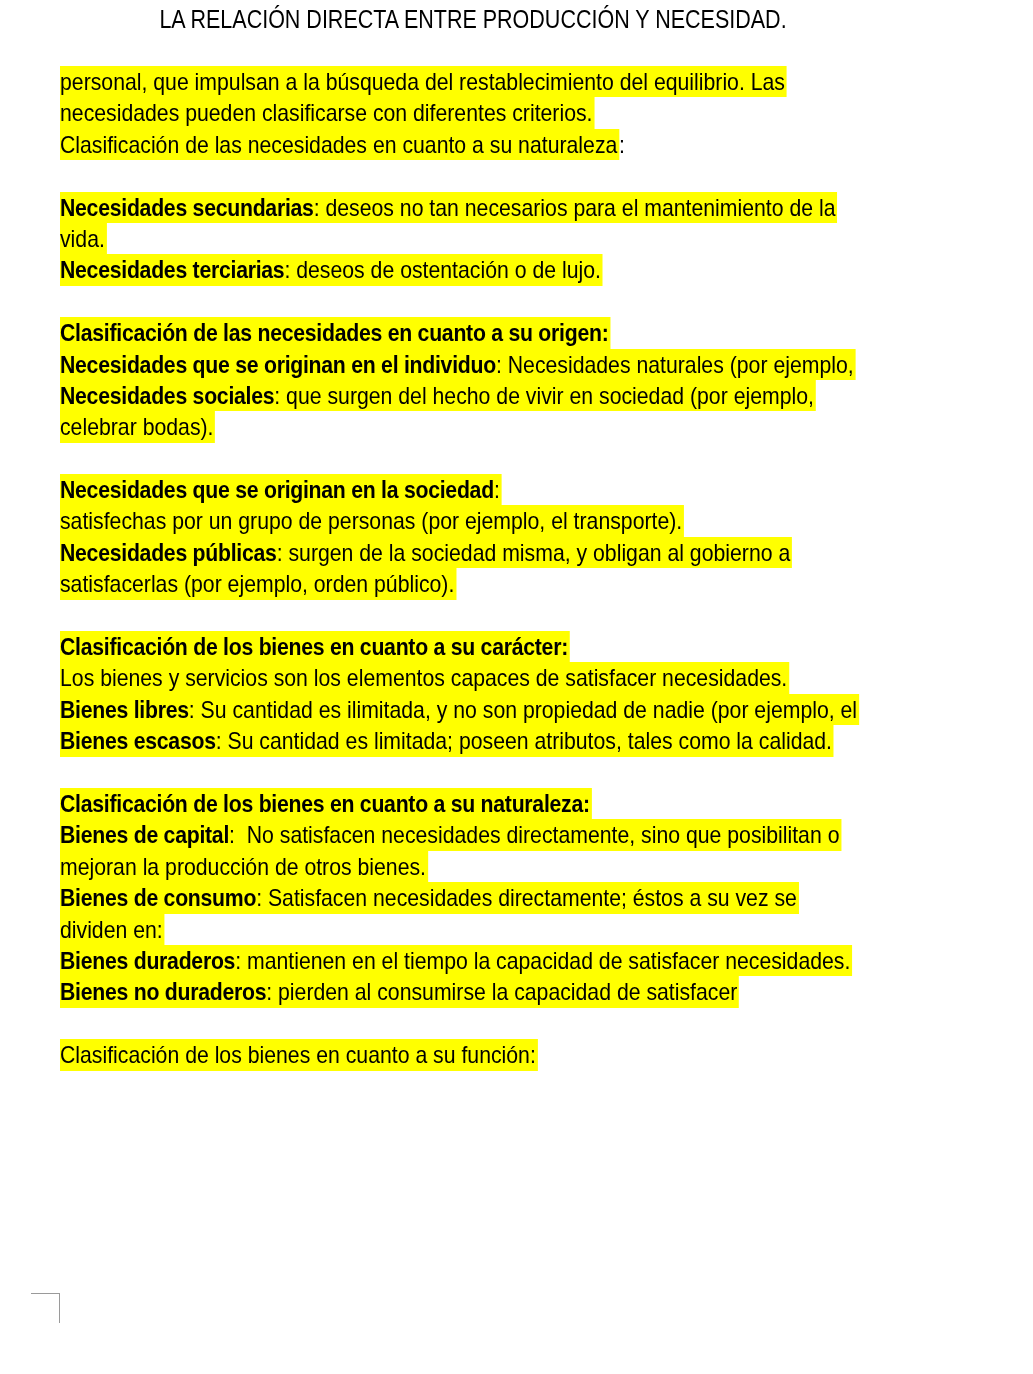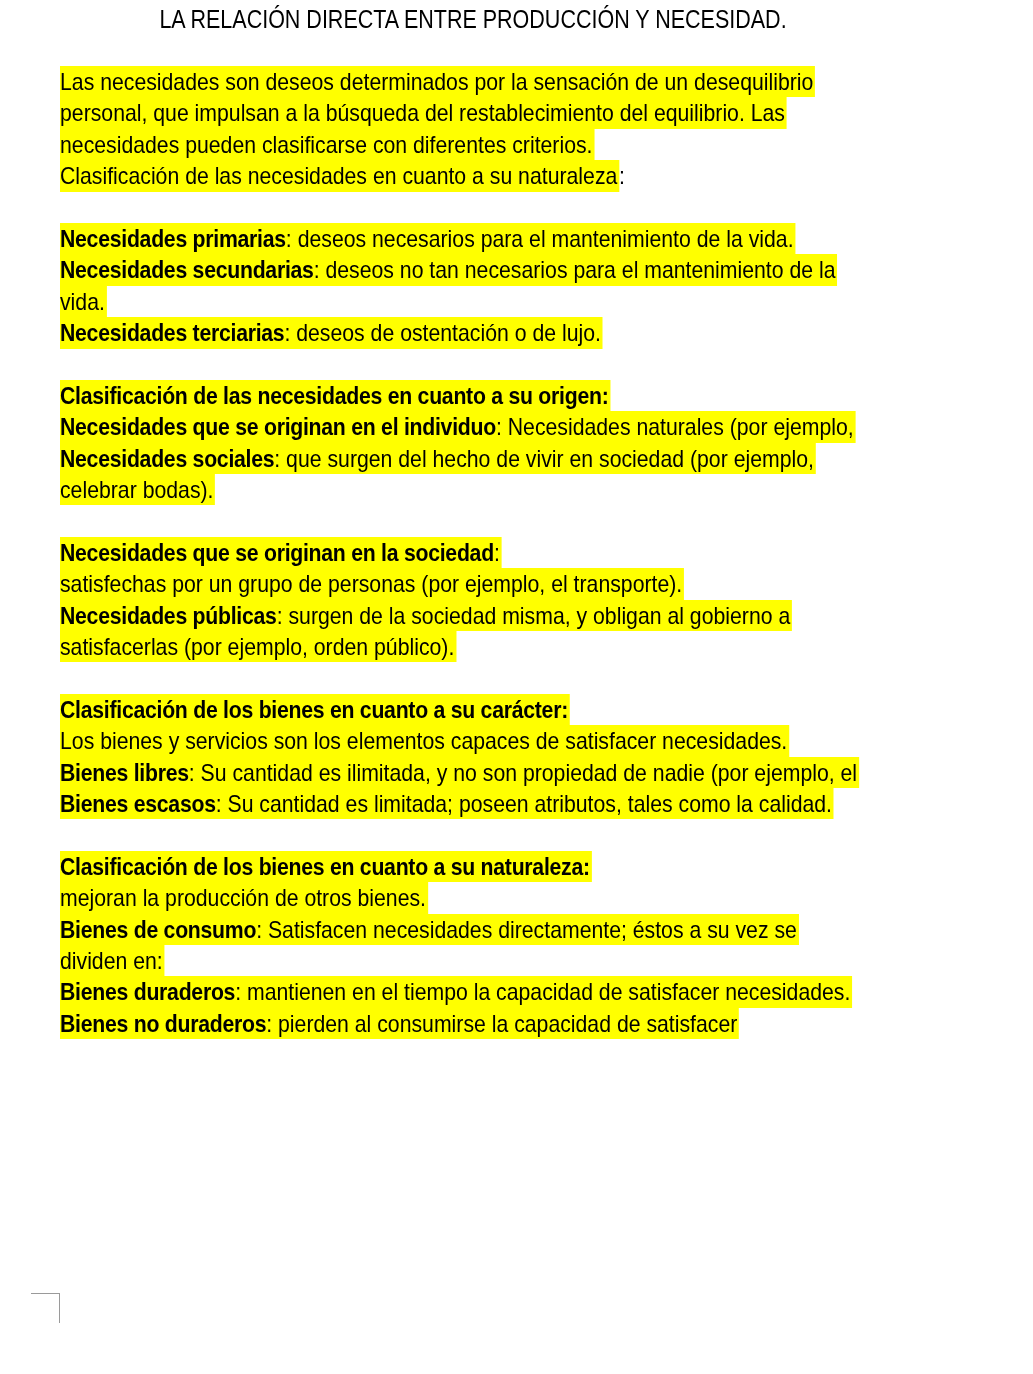--- a/index.html
+++ b/index.html
@@ -17,47 +17,47 @@
   .blank { height: 31.4px; }
   .corner { position: absolute; left: 31px; top: 1293px; width: 28px; height: 29px;
             border-top: 1px solid #9a9a9a; border-right: 1px solid #9a9a9a; }
 </style>
 </head>
 <body>
 
 <div class="title">LA RELACIÓN DIRECTA ENTRE PRODUCCIÓN Y NECESIDAD.</div>
 
 <div class="doc" id="doc">
-    <div class="line"><span class="inner"><span class="hl"><span style="white-space: pre;">Las necesidades son deseos determinados por la sensación de un desequilibrio</span></span></span></div>
     <div class="line"><span class="inner"><span class="hl"><span style="white-space: pre;">personal, que impulsan a la búsqueda del restablecimiento del equilibrio. Las</span></span></span></div>
     <div class="line"><span class="inner"><span class="hl"><span style="white-space: pre;">necesidades pueden clasificarse con diferentes criterios.</span></span></span></div>
     <div class="line"><span class="inner"><span class="hl"><span style="white-space: pre;">Clasificación de las necesidades en cuanto a su naturaleza</span></span><span>:</span></span></div>
     <div class="blank"></div>
-    <div class="line"><span class="inner"><span class="hl"><span class="b">Necesidades primarias</span><span style="white-space: pre;">: deseos necesarios para el mantenimiento de la vida.</span></span></span></div>
     <div class="line"><span class="inner"><span class="hl"><span class="b">Necesidades secundarias</span><span style="white-space: pre;">: deseos no tan necesarios para el mantenimiento de la</span></span></span></div>
     <div class="line"><span class="inner"><span class="hl"><span style="white-space: pre;">vida.</span></span></span></div>
     <div class="line"><span class="inner"><span class="hl"><span class="b">Necesidades terciarias</span><span style="white-space: pre;">: deseos de ostentación o de lujo.</span></span></span></div>
     <div class="blank"></div>
     <div class="line"><span class="inner"><span class="hl"><span class="b">Clasificación de las necesidades en cuanto a su origen:</span></span></span></div>
     <div class="line"><span class="inner"><span class="hl"><span class="b">Necesidades que se originan en el individuo</span><span style="white-space: pre;">: Necesidades naturales (por ejemplo,</span></span></span></div>
     <div class="line"><span class="inner"><span class="hl"><span class="b">Necesidades sociales</span><span style="white-space: pre;">: que surgen del hecho de vivir en sociedad (por ejemplo,</span></span></span></div>
     <div class="line"><span class="inner"><span class="hl"><span style="white-space: pre;">celebrar bodas).</span></span></span></div>
     <div class="blank"></div>
     <div class="line"><span class="inner"><span class="hl"><span class="b">Necesidades que se originan en la sociedad</span><span style="white-space: pre;">:</span></span></span></div>
     <div class="line"><span class="inner"><span class="hl"><span style="white-space: pre;">satisfechas por un grupo de personas (por ejemplo, el transporte).</span></span></span></div>
     <div class="line"><span class="inner"><span class="hl"><span class="b">Necesidades públicas</span><span style="white-space: pre;">: surgen de la sociedad misma, y obligan al gobierno a</span></span></span></div>
     <div class="line"><span class="inner"><span class="hl"><span style="white-space: pre;">satisfacerlas (por ejemplo, orden público).</span></span></span></div>
     <div class="blank"></div>
     <div class="line"><span class="inner"><span class="hl"><span class="b">Clasificación de los bienes en cuanto a su carácter:</span></span></span></div>
     <div class="line"><span class="inner"><span class="hl"><span style="white-space: pre;">Los bienes y servicios son los elementos capaces de satisfacer necesidades.</span></span></span></div>
     <div class="line"><span class="inner"><span class="hl"><span class="b">Bienes libres</span><span style="white-space: pre;">: Su cantidad es ilimitada, y no son propiedad de nadie (por ejemplo, el</span></span></span></div>
     <div class="line"><span class="inner"><span class="hl"><span class="b">Bienes escasos</span><span style="white-space: pre;">: Su cantidad es limitada; poseen atributos, tales como la calidad.</span></span></span></div>
     <div class="blank"></div>
     <div class="line"><span class="inner"><span class="hl"><span class="b">Clasificación de los bienes en cuanto a su naturaleza:</span></span></span></div>
+    <div class="line"><span class="inner"><span class="hl"><span class="b">Bienes de capital</span><span style="white-space: pre;">:  No satisfacen necesidades directamente, sino que posibilitan o</span></span></span></div>
     <div class="line"><span class="inner"><span class="hl"><span style="white-space: pre;">mejoran la producción de otros bienes.</span></span></span></div>
     <div class="line"><span class="inner"><span class="hl"><span class="b">Bienes de consumo</span><span style="white-space: pre;">: Satisfacen necesidades directamente; éstos a su vez se</span></span></span></div>
     <div class="line"><span class="inner"><span class="hl"><span style="white-space: pre;">dividen en:</span></span></span></div>
     <div class="line"><span class="inner"><span class="hl"><span class="b">Bienes duraderos</span><span style="white-space: pre;">: mantienen en el tiempo la capacidad de satisfacer necesidades.</span></span></span></div>
     <div class="line"><span class="inner"><span class="hl"><span class="b">Bienes no duraderos</span><span style="white-space: pre;">: pierden al consumirse la capacidad de satisfacer</span></span></span></div>
     <div class="blank"></div>
+    <div class="line"><span class="inner"><span class="hl"><span style="white-space: pre;">Clasificación de los bienes en cuanto a su función:</span></span></span></div>
   </div>
 
 <div class="corner"></div>
 
 </body></html>

